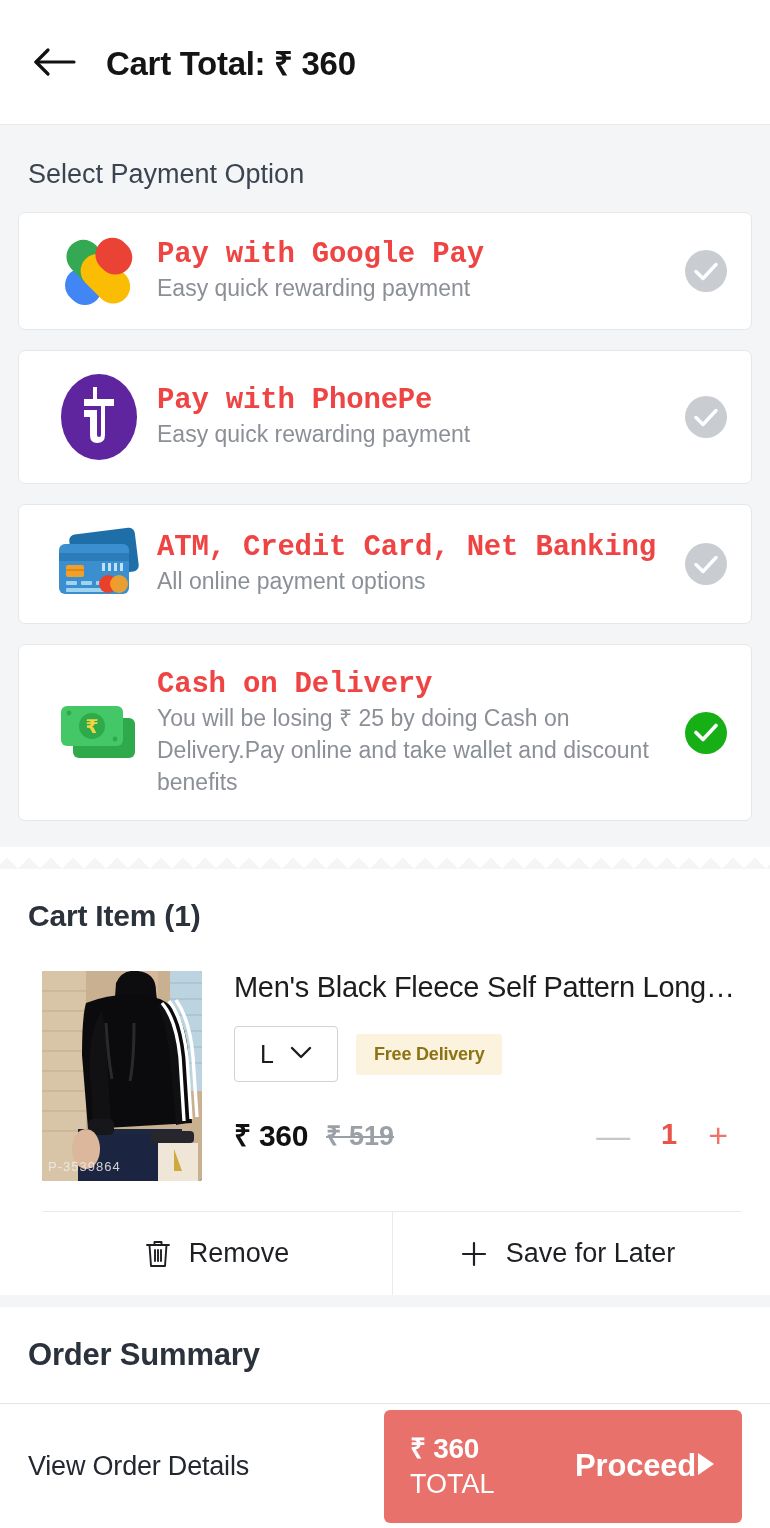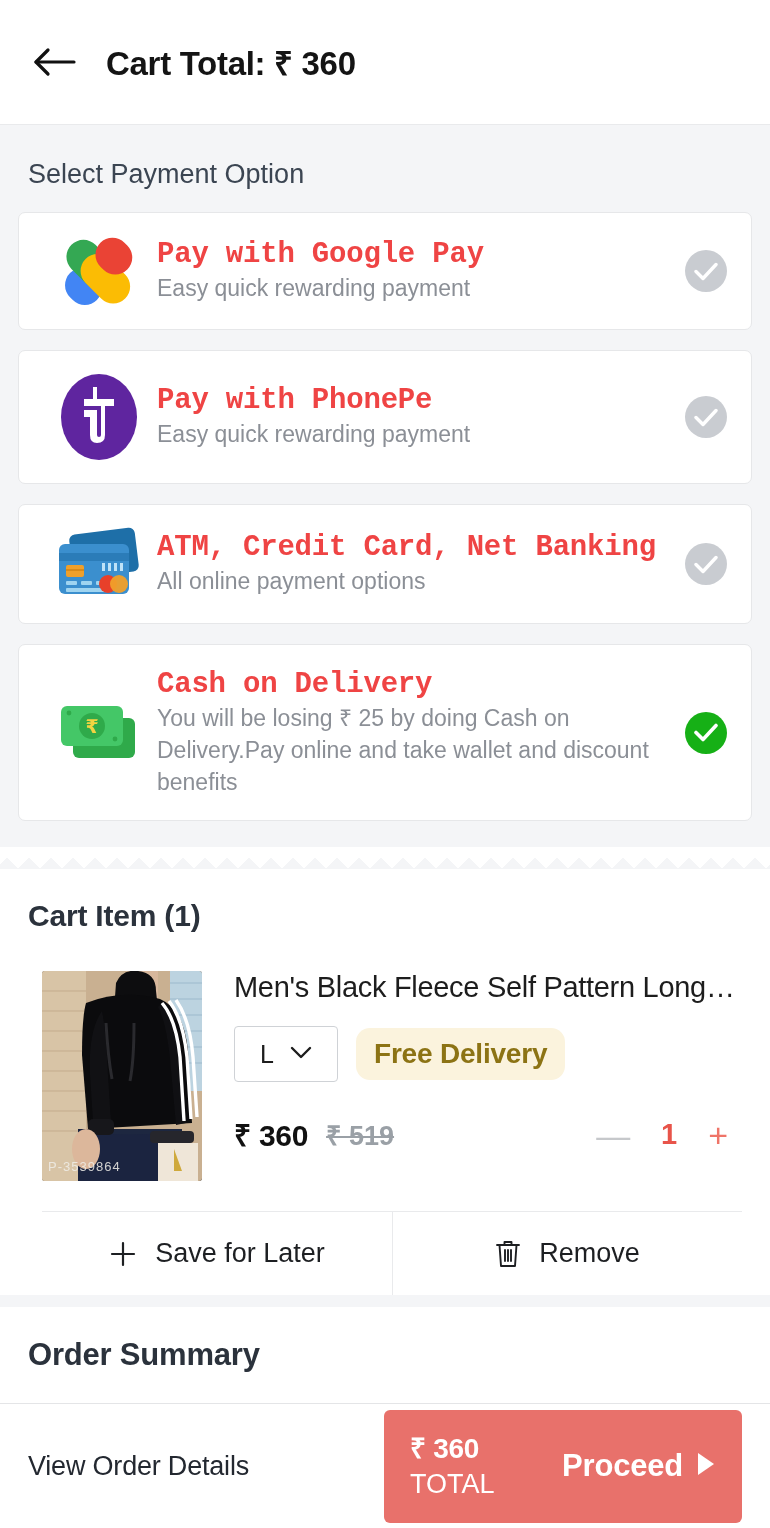--- a/index.html
+++ b/index.html
@@ -84,22 +84,22 @@
   }
   .item-meta { display: flex; align-items: center; gap: 18px; margin-top: 22px; }
   .size-select {
     width: 104px; height: 56px; border: 1px solid #cfd2d6; border-radius: 4px;
     background: #ffffff; display: flex; align-items: center; justify-content: center;
     gap: 16px; cursor: pointer;
   }
   .size-select .val { font-size: 25px; color: #1d1d1d; }
   .free-badge {
     background: #fbf3dd; color: #8c7314;
-    font-size: 28px; font-weight: 700; letter-spacing: -0.2px;
-    padding: 10px 18px; border-radius: 14px;
+    font-size: 18px; font-weight: 700; letter-spacing: -0.2px;
+    padding: 10px 18px; border-radius: 3px;
   }
   .price-row { display: flex; align-items: center; margin-top: 32px; }
   .price-now { font-size: 30px; font-weight: 700; color: #111111; letter-spacing: -0.3px; }
   .price-old { font-size: 27px; color: #9aa0a6; text-decoration: line-through; margin-left: 18px; font-weight: 700; }
   .qty { margin-left: auto; display: flex; align-items: center; gap: 30px; padding-right: 14px; }
   .qty-btn { font-size: 34px; line-height: 1; cursor: pointer; user-select: none; }
   .qty-minus { color: #c6c8cb; font-weight: 400; }
   .qty-plus { color: #ef7468; font-weight: 400; }
   .qty-val { font-size: 29px; color: #e8544a; font-weight: 700; min-width: 18px; text-align: center; }
 
@@ -133,21 +133,21 @@
   .proceed {
     margin-left: auto; background: #e8716b; border-radius: 6px;
     height: 113px; width: 358px; display: flex; align-items: center;
     padding: 0 26px; cursor: pointer;
   }
   .proceed-total { color: #ffffff; line-height: 1.18; }
   .proceed-amt { font-size: 28px; font-weight: 700; letter-spacing: -0.3px; }
   .proceed-lbl { font-size: 27px; font-weight: 400; margin-top: 4px; }
   .proceed-cta {
     margin-left: auto; color: #ffffff; font-size: 31px; font-weight: 700;
-    display: flex; align-items: center; gap: 13px; letter-spacing: -0.2px;
+    display: flex; align-items: center; letter-spacing: -0.2px;
   }
 </style>
 </head>
 <body>
 
 <div class="screen">
 
   <div class="header">
     <div class="back-arrow">
       <span>
@@ -333,37 +333,37 @@
             <span class="qty-val">1</span>
             <span class="qty-btn qty-plus">+</span>
           </div>
         </div>
       </div>
     </div>
 
     <div class="item-actions">
       <div class="act">
         <span>
-          <svg width="28" height="28" viewBox="0 0 28 28">
-              <path d="M14 3 V25 M3 14 H25" stroke="#1d1f22" stroke-width="2.2" stroke-linecap="round"></path>
-            </svg>
-        </span>
-        <span>Save for Later</span>
-      </div>
-      <div class="act">
-        <span>
           <svg width="26" height="30" viewBox="0 0 26 30" fill="none" stroke="#1d1f22" stroke-width="1.9" stroke-linecap="round" stroke-linejoin="round">
             <path d="M2 6 H24"></path>
             <path d="M9.5 6 V3 H16.5 V6"></path>
             <path d="M4.5 6 L6 27 H20 L21.5 6"></path>
             <path d="M10 11 V22 M13 11 V22 M16 11 V22"></path>
           </svg>
         </span>
         <span>Remove</span>
       </div>
+      <div class="act">
+        <span>
+          <svg width="28" height="28" viewBox="0 0 28 28">
+              <path d="M14 3 V25 M3 14 H25" stroke="#1d1f22" stroke-width="2.2" stroke-linecap="round"></path>
+            </svg>
+        </span>
+        <span>Save for Later</span>
+      </div>
     </div>
   </div>
 
   <div class="summary-wrap"></div>
 
   <div class="summary">
     <div class="summary-title">Order Summary</div>
     <div class="summary-row">
       <span>Product Amount</span>
       <span>₹ 519</span>

